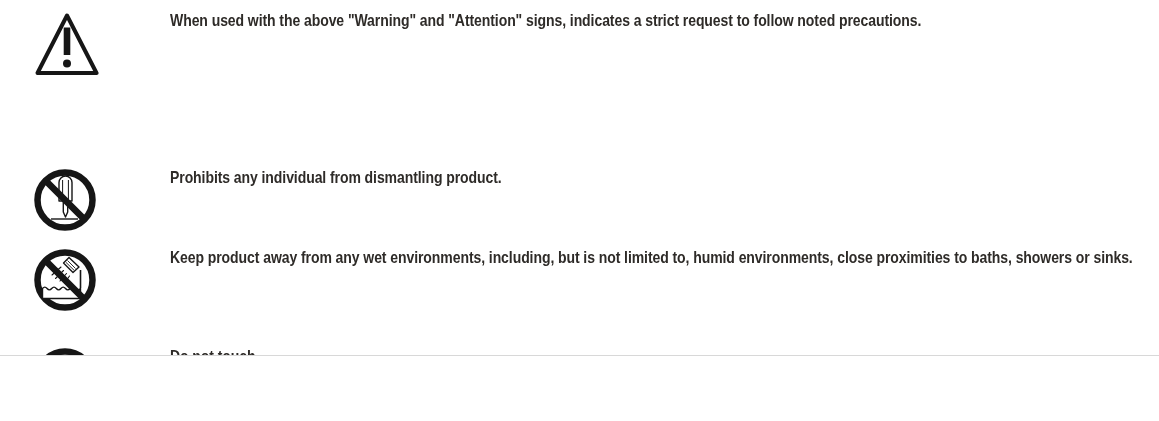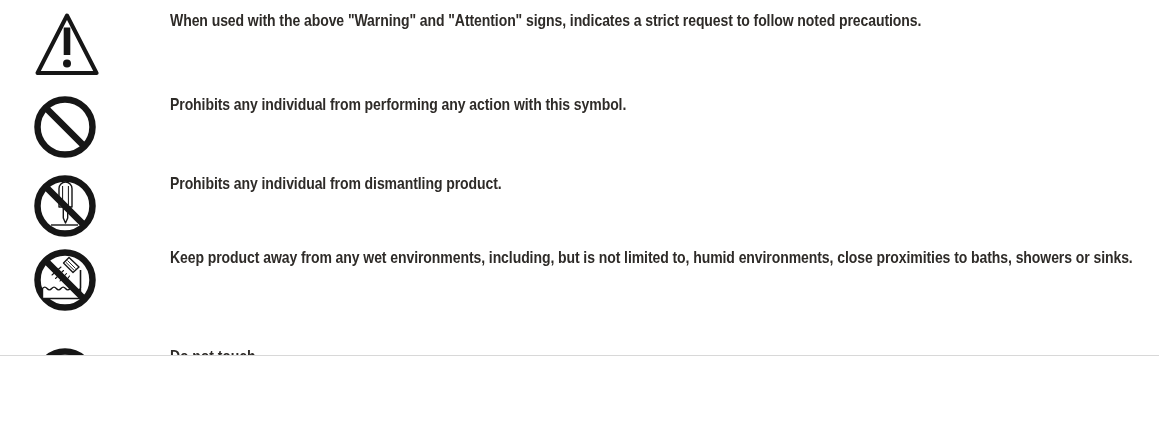--- a/index.html
+++ b/index.html
@@ -16,21 +16,21 @@
     font-family: Liberation Sans, sans-serif;
   }
   .safety-row {
     position: absolute;
     left: 0;
     width: 100%;
     height: 84px;
   }
   .row-1 { top: 9px; }
   .row-2 { top: 93px; }
-  .row-3 { top: 172px; }
+  .row-3 { top: 166px; }
   .row-4 { top: 246px; }
   .row-5 { top: 345px; }
   .icon-wrap {
     position: absolute;
     left: 34px;
     top: 3px;
     width: 64px;
     height: 64px;
   }
   .row-1 .icon-wrap { left: 35px; top: 4px; }
@@ -66,29 +66,20 @@
     <span class="icon-wrap">
       <svg viewBox="0 0 64 64" width="64" height="64" aria-hidden="true">
         <path d="M32 2.5 L61.5 60 L2.5 60 Z" fill="none" stroke="#161616" stroke-width="4" stroke-linejoin="round"></path>
         <rect x="28.7" y="14.5" width="6.6" height="27.5" fill="#161616"></rect>
         <circle cx="32" cy="50.5" r="4" fill="#161616"></circle>
       </svg>
     </span>
     <span class="row-text">When used with the above "Warning" and "Attention" signs, indicates a strict request to follow noted precautions.</span>
   </div>
 
-  <div class="safety-row row-2">
-    <span class="icon-wrap">
-      <svg viewBox="0 0 62 62" width="62" height="62" aria-hidden="true">
-        <circle cx="31" cy="31" r="27.5" fill="none" stroke="#161616" stroke-width="6.5"></circle>
-        <line x1="11.6" y1="11.6" x2="50.4" y2="50.4" stroke="#161616" stroke-width="6.5"></line>
-      </svg>
-    </span>
-    <span class="row-text">Prohibits any individual from performing any action with this symbol.</span>
-  </div>
 
   <div class="safety-row row-3">
     <span class="icon-wrap">
       <svg viewBox="0 0 62 62" width="62" height="62" aria-hidden="true">
         <circle cx="31" cy="31" r="27.5" fill="none" stroke="#161616" stroke-width="6.5"></circle>
         <g stroke="#161616" stroke-width="1.4" fill="none" stroke-linejoin="round">
           <path d="M25 32 L25 13.5 a6.5 6.5 0 0 1 13 0 L38 32 Z"></path>
           <line x1="28.6" y1="11" x2="28.6" y2="31" stroke-width="1"></line>
           <line x1="34.4" y1="11" x2="34.4" y2="31" stroke-width="1"></line>
           <path d="M29.3 32 L29.3 43 L31.5 48 L33.7 43 L33.7 32"></path>

